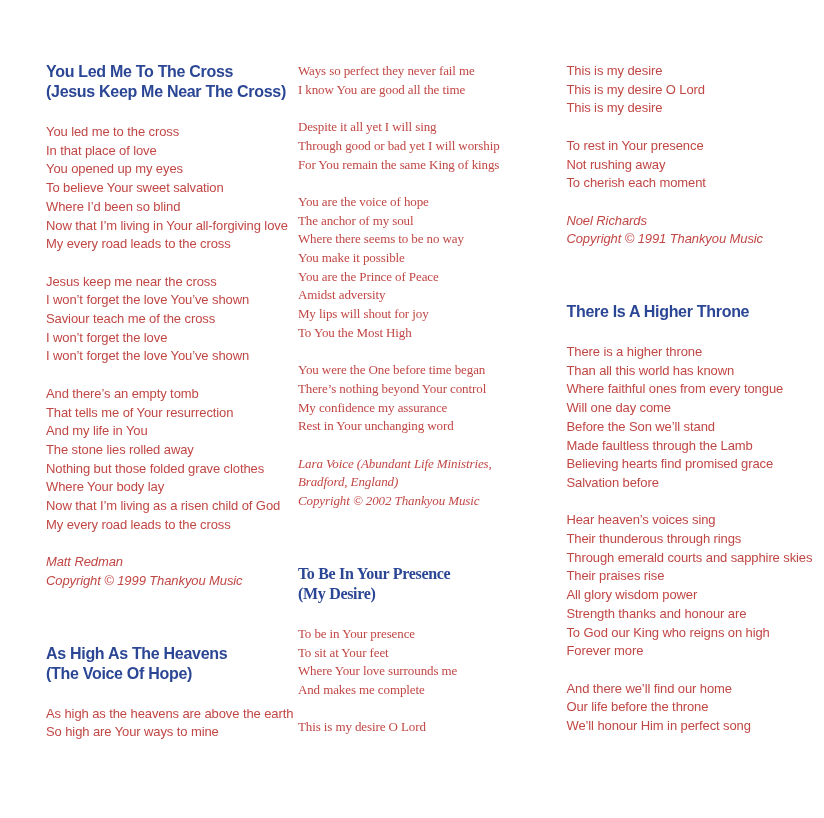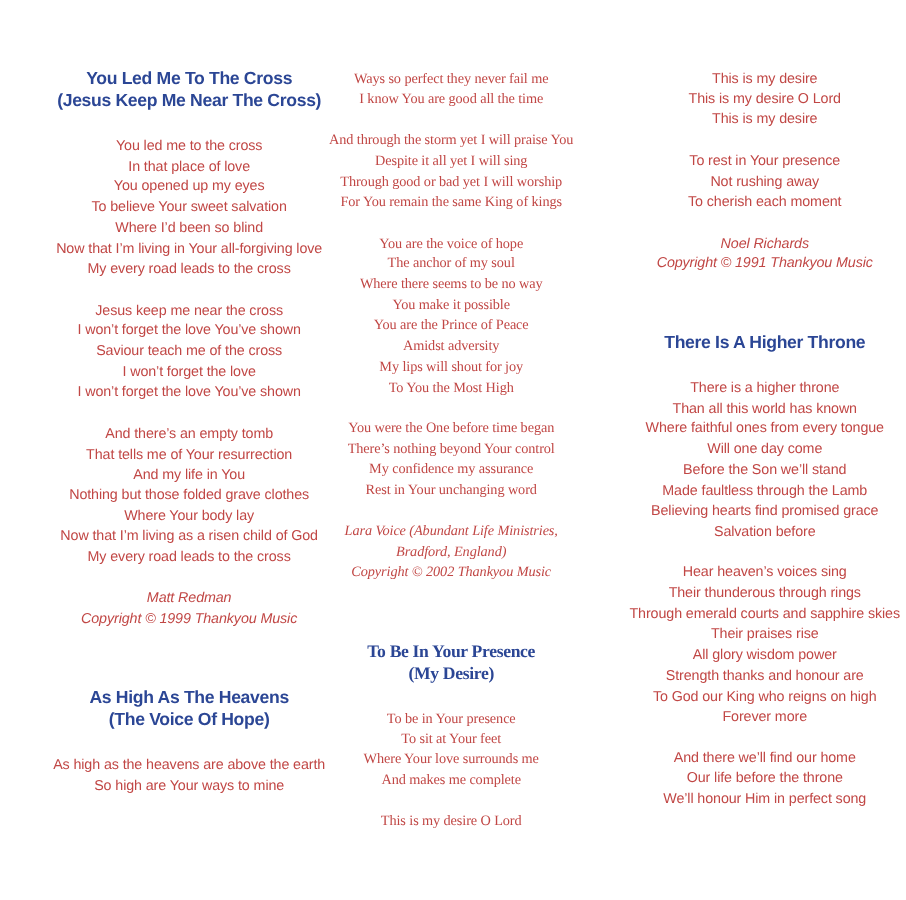--- a/index.html
+++ b/index.html
@@ -12,21 +12,20 @@
     height: 818px;
     font-family: "Liberation Sans", sans-serif;
     overflow: hidden;
   }
   .sheet {
     position: relative;
     width: 824px;
     height: 574px;
     background: #ffffff;
     box-sizing: border-box;
-    text-align: center;
   }
   .columns {
     display: flex;
     box-sizing: border-box;
     padding: 62px 0 0 46px;
   }
   .col { box-sizing: border-box; }
   .col-1 { width: 267px; }
   .col-2 { width: 238px; font-family: Liberation Serif, serif; }
   .col-3 { width: 273px; margin-left: 44px; }
@@ -83,20 +82,21 @@
           <div class="line">Jesus keep me near the cross</div>
           <div class="line">I won’t forget the love You’ve shown</div>
           <div class="line">Saviour teach me of the cross</div>
           <div class="line">I won’t forget the love</div>
           <div class="line">I won’t forget the love You’ve shown</div>
         </div>
         <div class="block stanza">
           <div class="line">And there’s an empty tomb</div>
           <div class="line">That tells me of Your resurrection</div>
           <div class="line">And my life in You</div>
+          <div class="line">The stone lies rolled away</div>
           <div class="line">Nothing but those folded grave clothes</div>
           <div class="line">Where Your body lay</div>
           <div class="line">Now that I’m living as a risen child of God</div>
           <div class="line">My every road leads to the cross</div>
         </div>
         <div class="block credit">
           <div class="line">Matt Redman</div>
           <div class="line">Copyright © 1999 Thankyou Music</div>
         </div>
         <div class="block title">
@@ -107,21 +107,20 @@
           <div class="line">As high as the heavens are above the earth</div>
           <div class="line">So high are Your ways to mine</div>
         </div>
       </div>
       <div class="col col-2">
         <div class="block stanza">
           <div class="line">Ways so perfect they never fail me</div>
           <div class="line">I know You are good all the time</div>
         </div>
         <div class="block stanza">
-          <div class="line">And through the storm yet I will praise You</div>
           <div class="line">Despite it all yet I will sing</div>
           <div class="line">Through good or bad yet I will worship</div>
           <div class="line">For You remain the same King of kings</div>
         </div>
         <div class="block stanza">
           <div class="line">You are the voice of hope</div>
           <div class="line">The anchor of my soul</div>
           <div class="line">Where there seems to be no way</div>
           <div class="line">You make it possible</div>
           <div class="line">You are the Prince of Peace</div>

